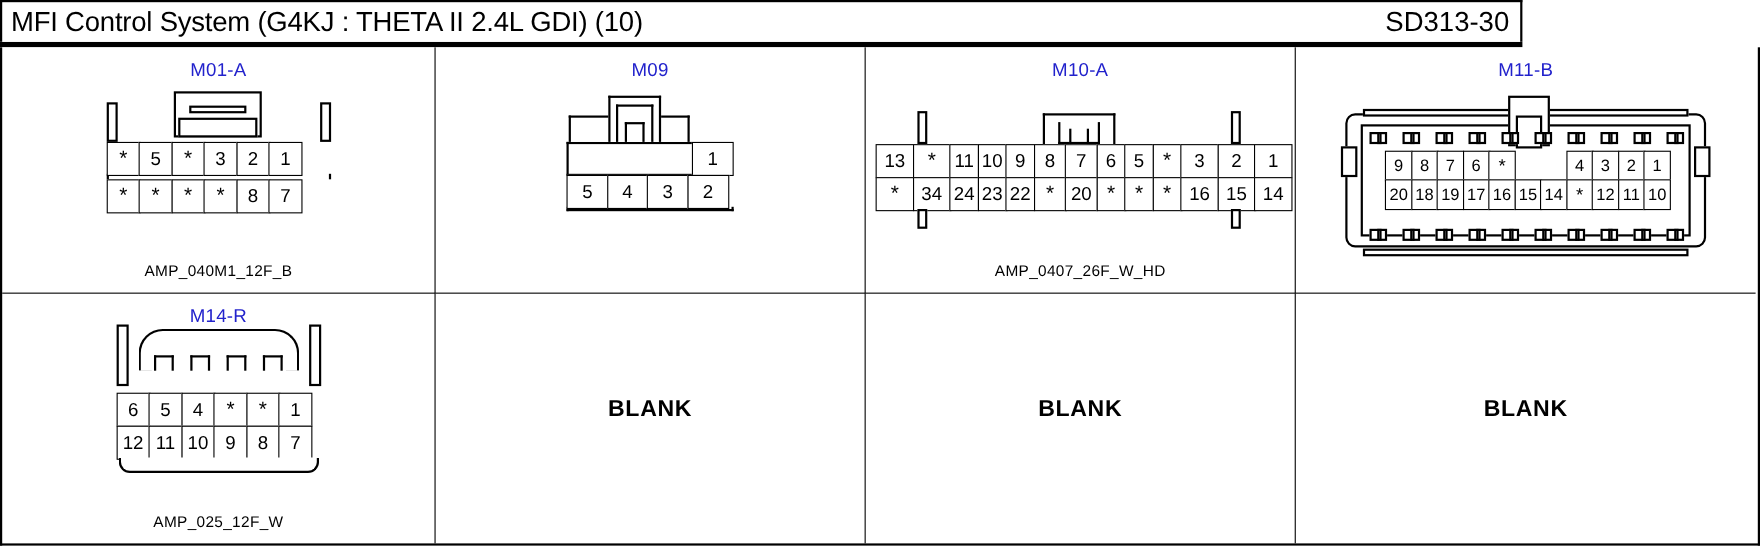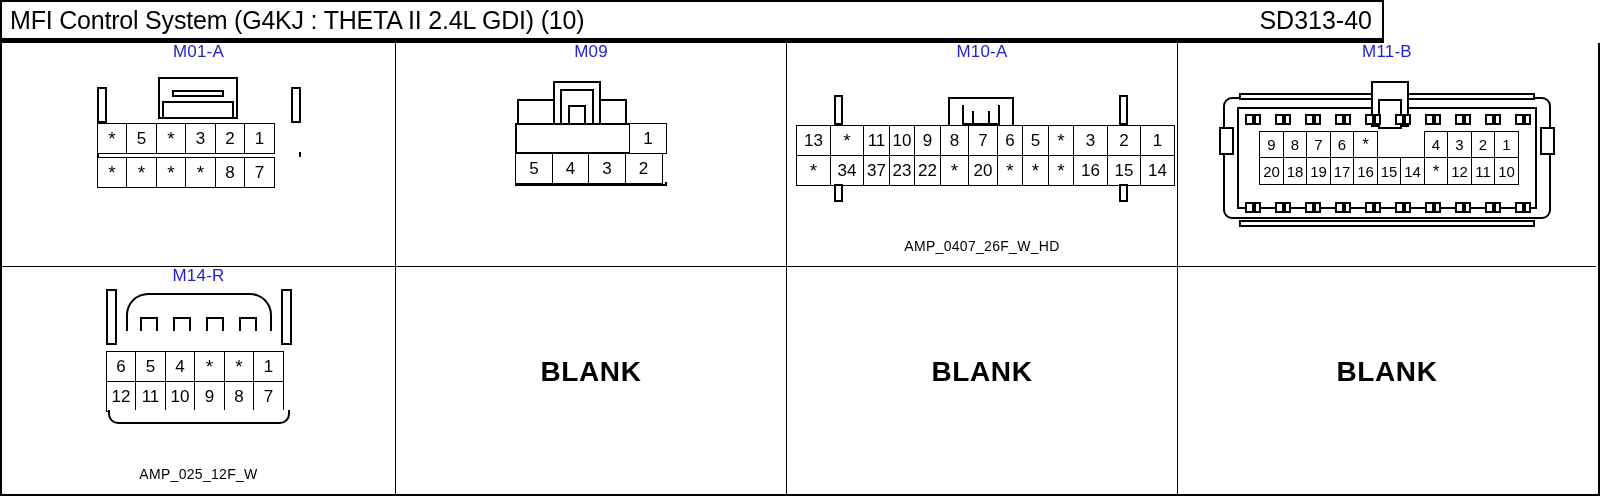--- a/index.html
+++ b/index.html
@@ -78,20 +78,21 @@
     align-items: center;
     overflow: hidden;
   }
   .cellpanel:nth-child(4n) { border-right: none; }
   .cellpanel:nth-child(n+5) { border-bottom: none; }
 
   .conn-label {
     color: #2222cc;
     font-size: 17px;
     line-height: 17px;
+    margin-top: 12px;
     letter-spacing: 0.2px;
     height: 18px;
   }
   .conn-part {
     font-size: 14px;
     line-height: 14px;
     letter-spacing: 0.3px;
     position: absolute;
     bottom: 13px;
     left: 0;
@@ -101,21 +102,21 @@
   .conn-body {
     flex: 1;
     display: flex;
     align-items: center;
     justify-content: center;
     width: 100%;
     padding-bottom: 18px;
     box-sizing: border-box;
   }
   .blank-text {
-    font-size: 28px;
+    font-size: 21px;
     font-weight: bold;
     letter-spacing: 0.6px;
   }
 
   
   .pinrow { display: flex; }
   .pin {
     box-sizing: border-box;
     border: 1.5px solid #000;
     margin-right: -1.5px;
@@ -408,21 +409,21 @@
     background: #fff;
   }
 </style>
 </head>
 <body>
 
 <div class="sheet">
 
   <div class="titlebar">
     <span class="title-text">MFI Control System  (G4KJ : THETA II 2.4L GDI) (10)</span>
-    <span class="title-code">SD313-40</span>
+    <span class="title-code">SD313-30</span>
   </div>
   <div class="rule-thick"></div>
 
   <div class="grid">
 
     <div class="cellpanel">
       <div class="conn-label">M01-A</div>
       <div class="conn-body">
         <div class="m01">
           <div class="post-l"></div>
@@ -444,20 +445,21 @@
           <div class="pinrow">
             <div class="pin star">*</div>
             <div class="pin star">*</div>
             <div class="pin star">*</div>
             <div class="pin star">*</div>
             <div class="pin">8</div>
             <div class="pin">7</div>
           </div>
         </div>
       </div>
+      <div class="conn-part">AMP_040M1_12F_B</div>
     </div>
 
     <div class="cellpanel">
       <div class="conn-label">M09</div>
       <div class="conn-body">
         <div class="m09">
           <div class="topshape">
             <div class="ts-base"></div>
             <div class="ts-o"></div>
             <div class="ts-m"></div>
@@ -502,21 +504,21 @@
             <div class="pin w27">6</div>
             <div class="pin w27">5</div>
             <div class="pin w27 star">*</div>
             <div class="pin w35">3</div>
             <div class="pin w35">2</div>
             <div class="pin w35">1</div>
           </div>
           <div class="pinrow">
             <div class="pin w35 star">*</div>
             <div class="pin w35">34</div>
-            <div class="pin w27">37</div>
+            <div class="pin w27">24</div>
             <div class="pin w27">23</div>
             <div class="pin w27">22</div>
             <div class="pin w30 star">*</div>
             <div class="pin w30">20</div>
             <div class="pin w27 star">*</div>
             <div class="pin w27 star">*</div>
             <div class="pin w27 star">*</div>
             <div class="pin w35">16</div>
             <div class="pin w35">15</div>
             <div class="pin w35">14</div>

